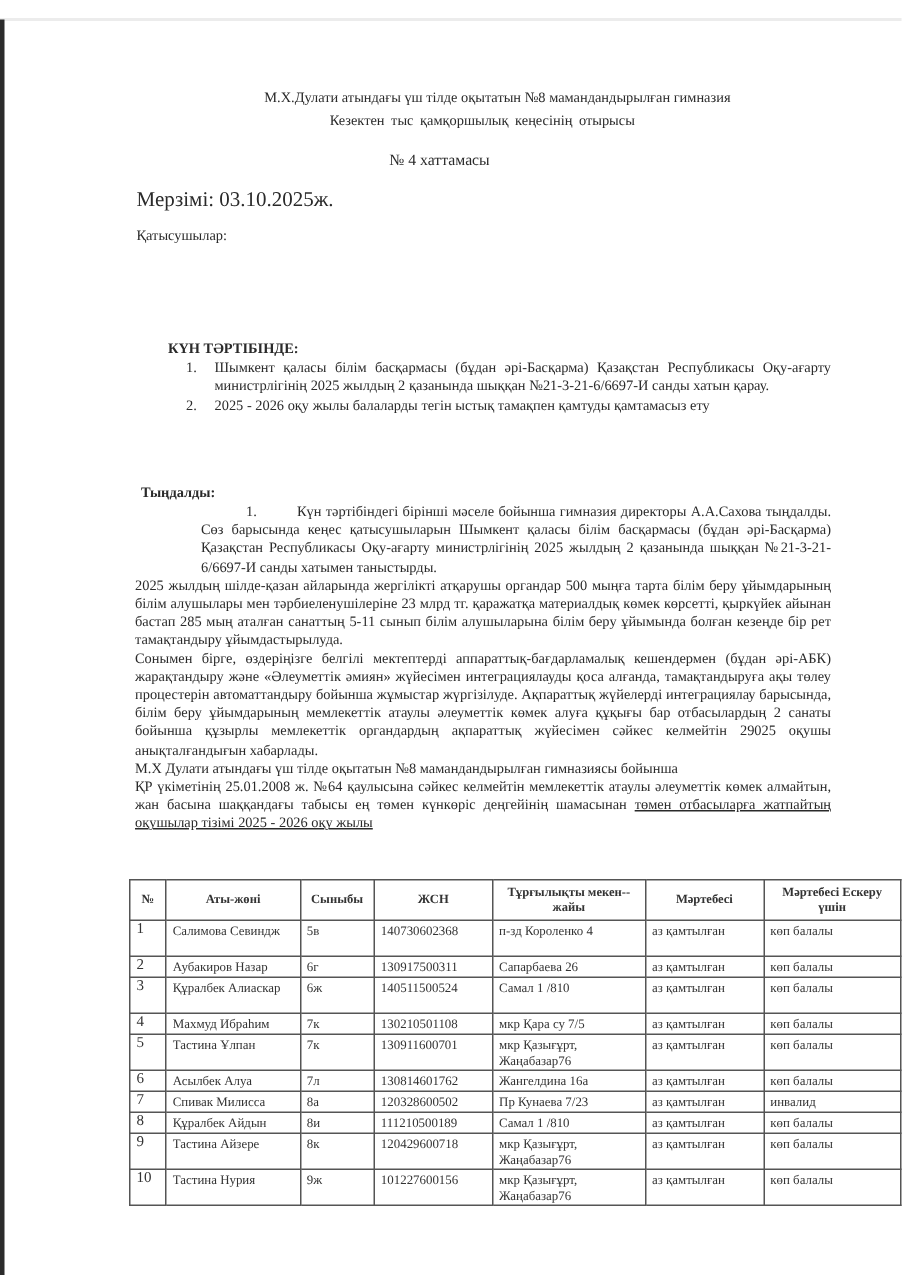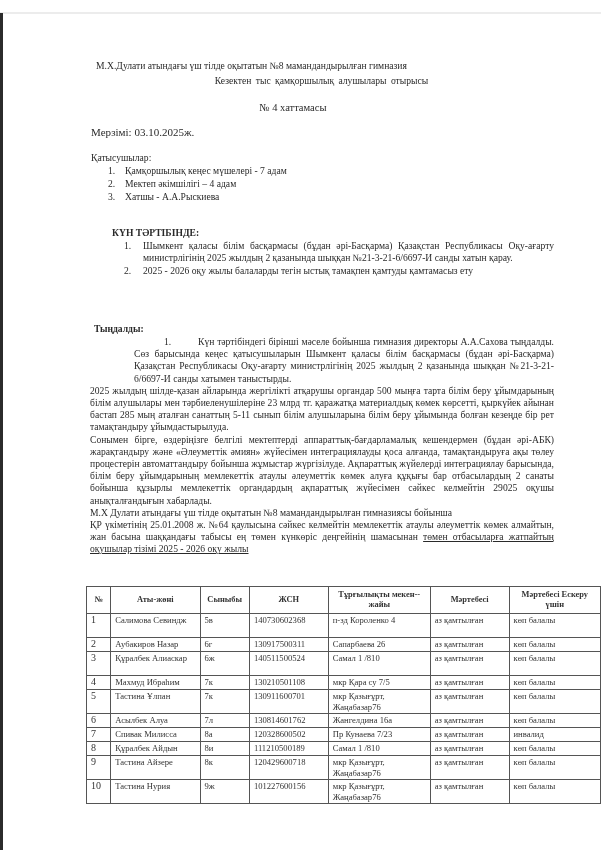--- a/index.html
+++ b/index.html
@@ -22,36 +22,36 @@
       position: absolute; left: 0; top: 12px;
       width: 601px; height: 2px;
       background: #ececec;
     }
     .page {
       position: absolute; left: 0; top: 0;
       width: 601px; height: 850px;
     }
     .hdr1 {
       position: absolute; top: 60px; left: 0; width: 487px;
-      text-align: center; font-size: 9.6px; letter-spacing: 0;
+      text-align: right; font-size: 9.6px; letter-spacing: 0;
       padding-left: 16px; box-sizing: border-box;
     }
     .hdr2 {
       position: absolute; top: 75px; left: 0; width: 601px;
       text-align: center; font-size: 9.6px;
       padding-left: 42px; box-sizing: border-box;
       word-spacing: 2px;
     }
     .proto {
       position: absolute; top: 102px; left: 0; width: 582px;
       text-align: center; font-size: 10.5px;
       padding-left: 4px; box-sizing: border-box;
     }
     .date {
-      position: absolute; top: 126px; left: 91px; font-size: 11px;
+      position: absolute; top: 126px; left: 91px; font-size: 14px;
     }
     .participants-label {
       position: absolute; top: 152px; left: 91px; font-size: 9.6px;
     }
     .plist {
       position: absolute; top: 164px; left: 108px;
       margin: 0; padding: 0; list-style: none; font-size: 9.6px;
     }
     .plist li { height: 13px; line-height: 13px; }
     .plist .num { display: inline-block; width: 17px; }
@@ -113,30 +113,25 @@
   </style>
 </head>
 <body>
 
 <div class="scan-top"></div>
 <div class="scan-edge"></div>
 
 <div class="page">
 
   <div class="hdr1">М.Х.Дулати атындағы үш тілде оқытатын №8 мамандандырылған гимназия</div>
-  <div class="hdr2">Кезектен тыс  қамқоршылық   алушылары  отырысы</div>
+  <div class="hdr2">Кезектен тыс  қамқоршылық   кеңесінің  отырысы</div>
   <div class="proto">№ 4 хаттамасы</div>
 
   <div class="date">Мерзімі: 03.10.2025ж.</div>
   <div class="participants-label">Қатысушылар:</div>
-  <ul class="plist">
-    <li><span class="num">1.</span><span>Қамқоршылық кеңес мүшелері  - 7 адам</span></li>
-    <li><span class="num">2.</span><span>Мектеп әкімшілігі – 4 адам</span></li>
-    <li><span class="num">3.</span><span>Хатшы  - А.А.Рыскиева</span></li>
-  </ul>
 
   <div class="agenda-title">КҮН ТӘРТІБІНДЕ:</div>
   <div class="agenda">
     <div class="item">
       <span class="num">1.</span>
       <span>Шымкент қаласы білім басқармасы </span><span class="ital">(бұдан әрі-Басқарма)</span><span> Қазақстан Республикасы Оқу-ағарту министрлігінің 2025 жылдың 2 қазанында шыққан №21-3-21-6/6697-И санды хатын қарау.</span>
     </div>
     <div class="item">
       <span class="num">2.</span>
       <span>2025 - 2026 оқу жылы балаларды тегін ыстық тамақпен қамтуды қамтамасыз ету</span>

